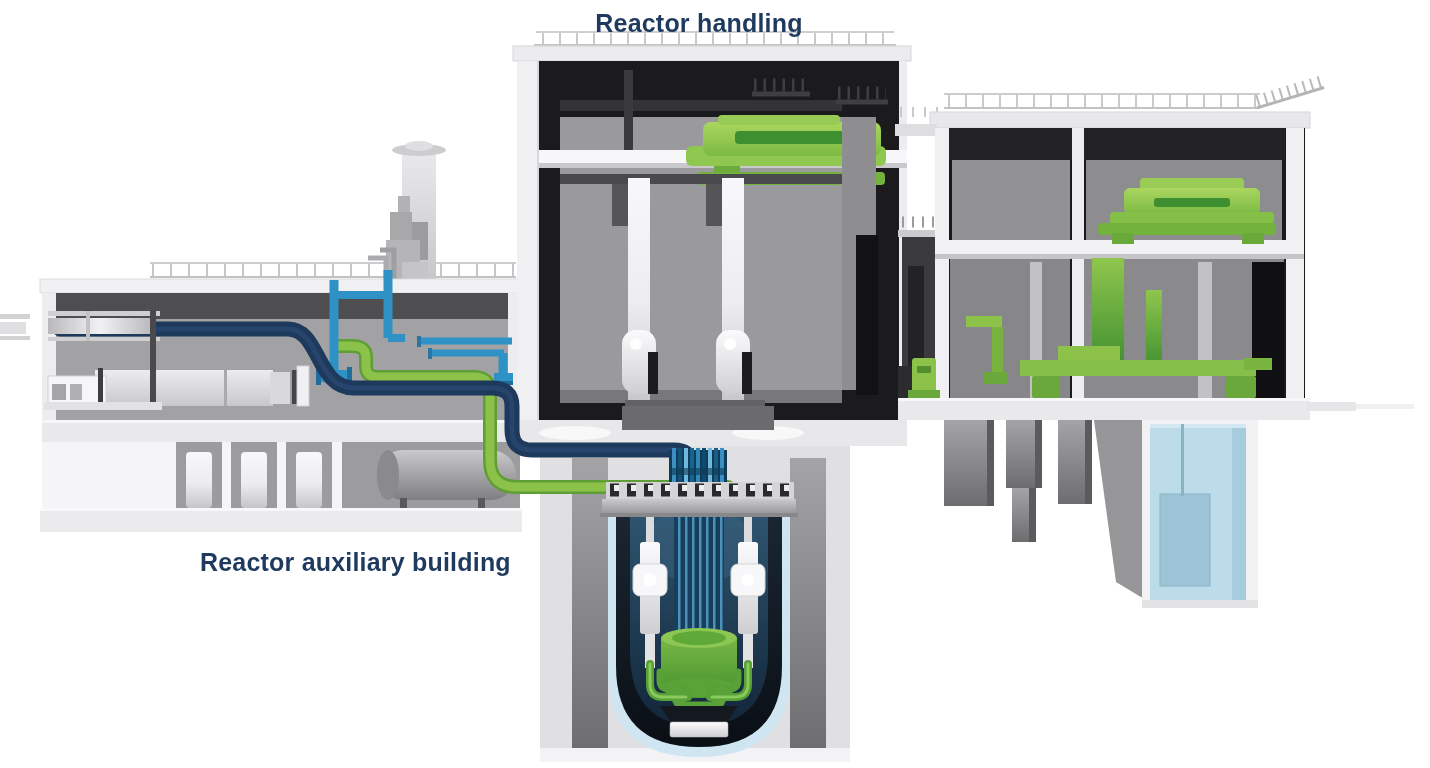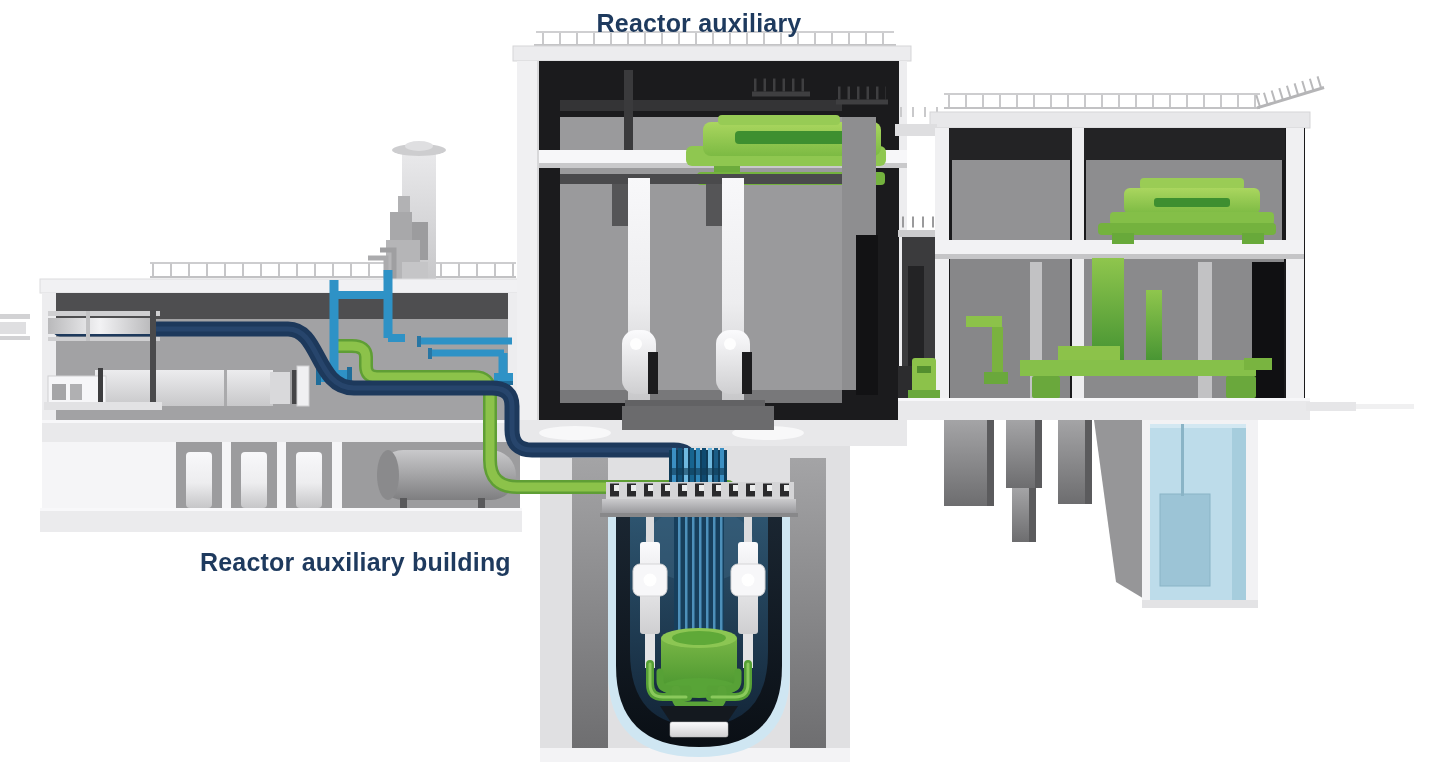--- a/index.html
+++ b/index.html
@@ -411,15 +411,15 @@
     <g>
       <rect x="48" y="376" width="58" height="28" fill="#f6f6f8" stroke="#d0d0d2" stroke-width="1"></rect>
       <rect x="52" y="384" width="14" height="16" fill="#a5a5a7"></rect>
       <rect x="70" y="384" width="12" height="16" fill="#b0b0b2"></rect>
       <rect x="98" y="368" width="5" height="36" fill="#3e3e40"></rect>
       <rect x="44" y="402" width="118" height="8" fill="#e2e2e4"></rect>
     </g>
   </g>
 </svg>
 
-<div class="bldg-label" style="left:549px;top:9px;">Reactor auxiliary</div>
+<div class="bldg-label" style="left:549px;top:9px;">Reactor handling</div>
 <div class="bldg-label" style="left:200px;top:548px;">Reactor auxiliary building</div>
 </div>
 
 </body></html>

